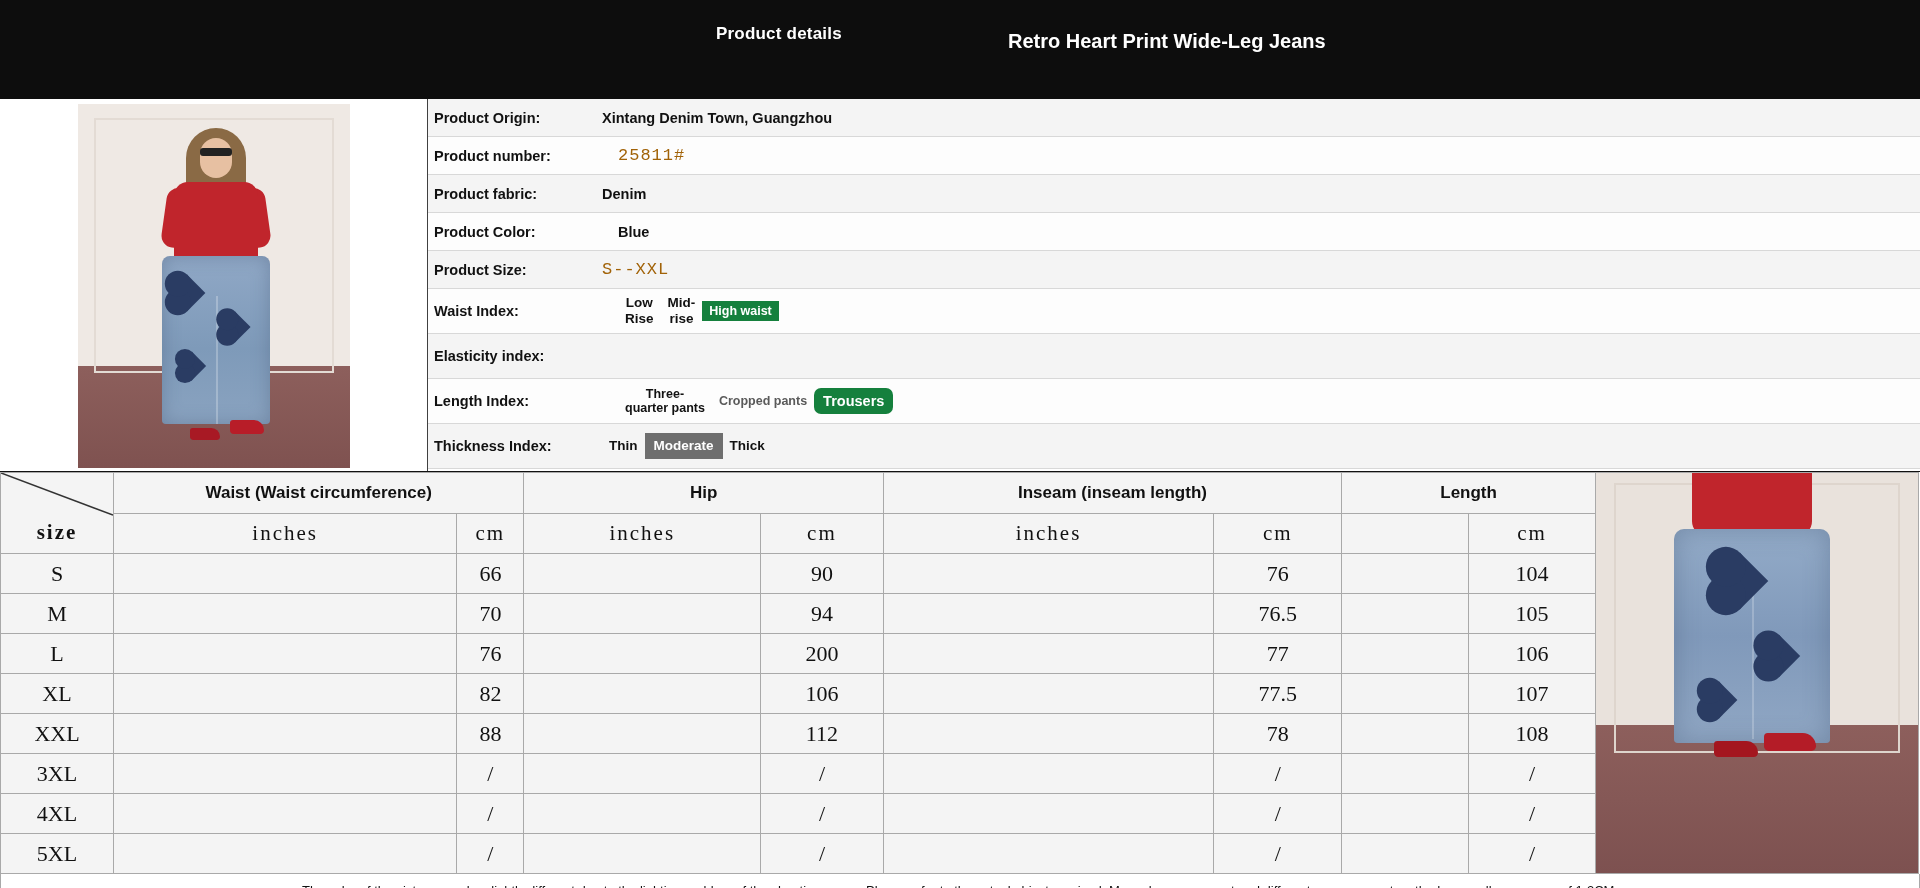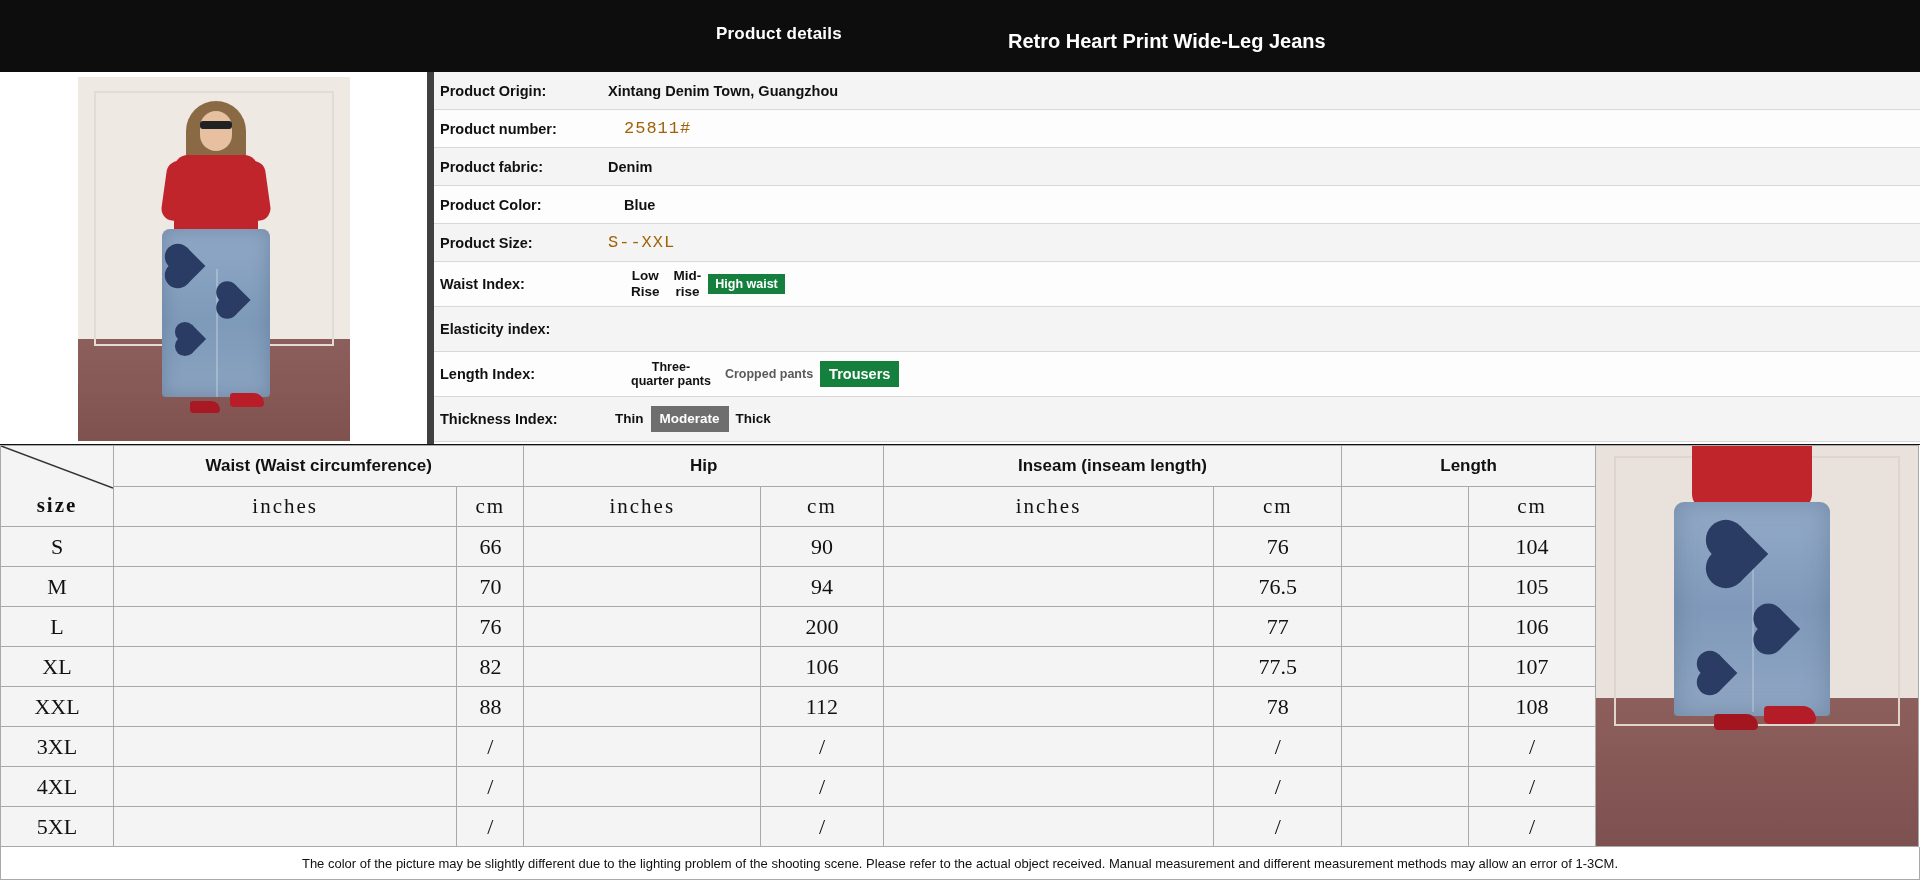--- a/index.html
+++ b/index.html
@@ -16,21 +16,21 @@
   }
   .page {
     width: 1920px;
     height: 888px;
     position: relative;
     background: #fff;
   }
 
   
   .header {
-    height: 72px;
+    height: 99px;
     background: #0d0d0d;
     color: #fff;
     position: relative;
   }
   .header-label {
     position: absolute;
     left: 716px;
     top: 24px;
     font-size: 17px;
     font-weight: bold;
@@ -126,21 +126,21 @@
     position: absolute; left: 152px; top: 316px; width: 34px; height: 14px;
     background: #b81d28; border-radius: 3px 10px 4px 4px;
   }
   .model-photo .shoe-r {
     position: absolute; left: 112px; top: 324px; width: 30px; height: 12px;
     background: #a81924; border-radius: 3px 10px 4px 4px;
   }
 
   .spec-col {
     flex: 1 1 auto;
-    border-left: 7px solid #404040;
+    border-left: 1px solid #404040;
   }
   .spec-row {
     display: flex;
     align-items: center;
     border-bottom: 1px solid #d8d8d8;
     min-height: 37px;
     background: #f4f4f4;
   }
   .spec-row.alt { background: #fdfdfd; gap: 16px; }
   .spec-label {
@@ -363,21 +363,21 @@
       <div class="spec-row" style="min-height:44px;">
         <div class="spec-label">Elasticity index:</div>
       </div>
 
       <div class="spec-row alt" style="min-height:44px;">
         <div class="spec-label">Length Index:</div>
         <div class="spec-value">
           <span class="opt two-line small">Three-
 quarter pants</span>
           <span class="opt small" style="color:#5a5a5a;">Cropped pants</span>
-          <span class="opt sel-dark" style="font-size:14.5px;padding:5px 9px;">Trousers</span>
+          <span class="opt sel-dark" style="font-size:14.5px;padding:5px 9px;border-radius:7px;">Trousers</span>
         </div>
       </div>
 
       <div class="spec-row" style="min-height:44px;">
         <div class="spec-label">Thickness Index:</div>
         <div class="spec-value">
           <span class="opt">Thin</span>
           <span class="opt sel-grey" style="padding:5px 9px;">Moderate</span>
           <span class="opt">Thick</span>
         </div>

